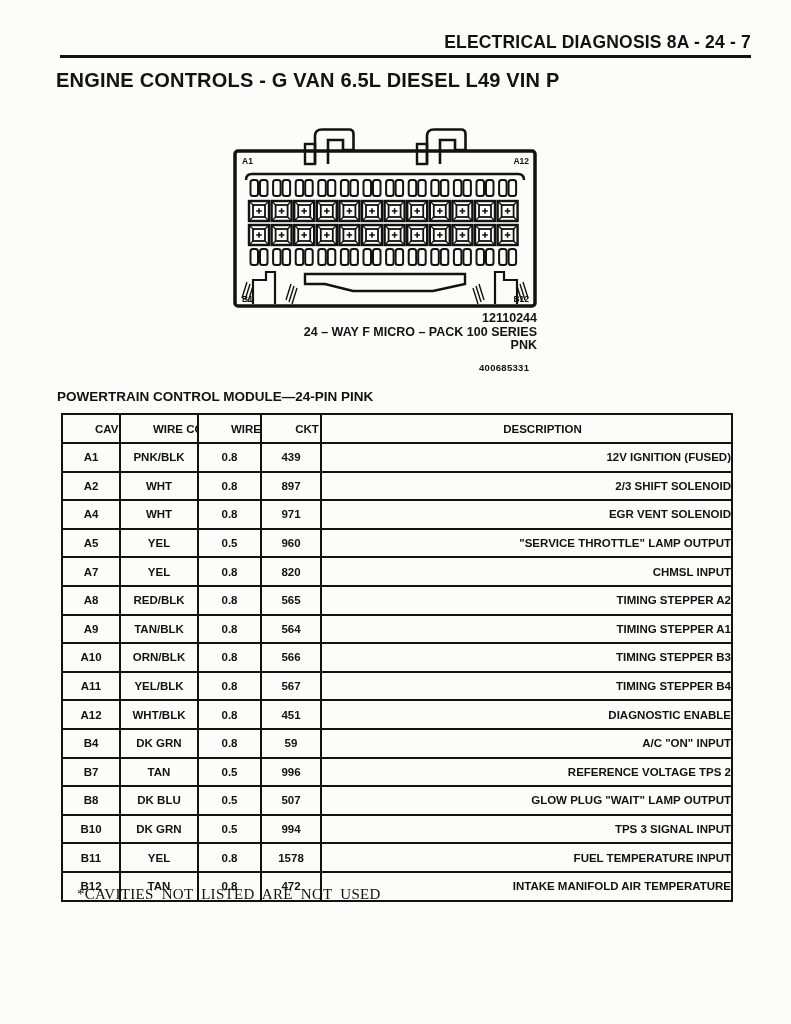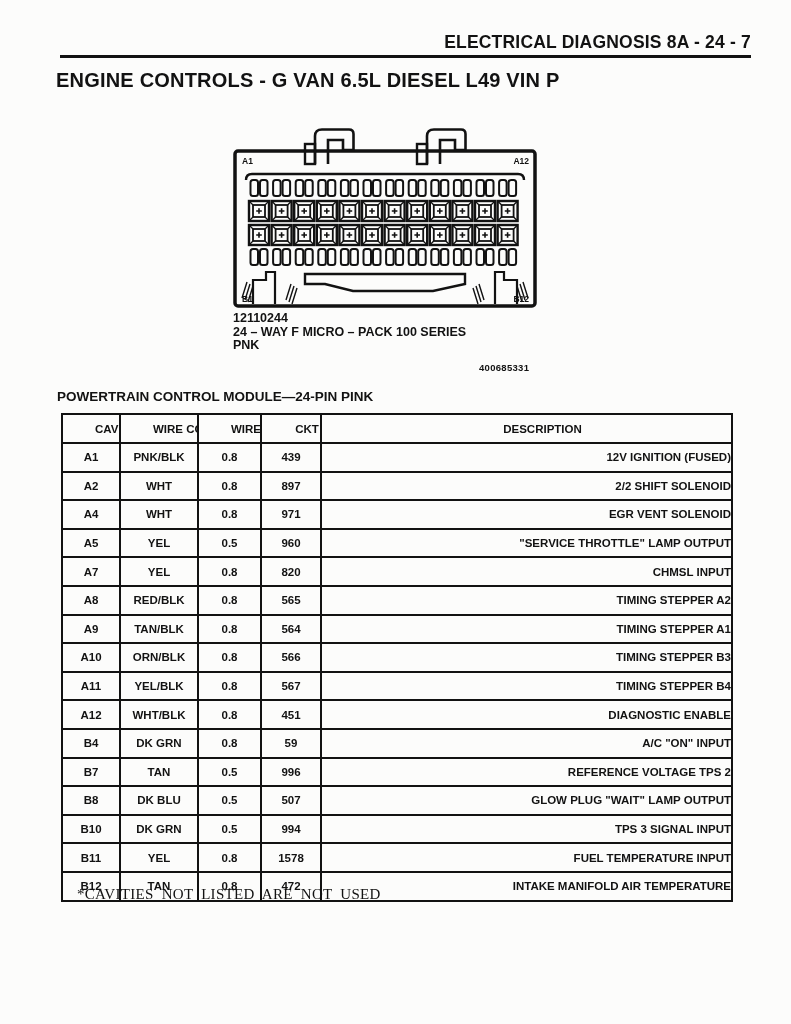--- a/index.html
+++ b/index.html
@@ -6,21 +6,21 @@
   .page{
     position:relative;width:791px;height:1024px;margin:0 auto;
     background:#fcfcfb;color:#121212;overflow:hidden;
     font-family:"Liberation Sans",sans-serif;
   }
   .hdr{position:absolute;top:32px;right:40px;font-size:17.5px;font-weight:bold;letter-spacing:.2px;}
   .rule{position:absolute;top:55px;left:60px;width:691px;height:3px;background:#121212;}
   .title{position:absolute;top:69px;left:56px;font-size:20px;font-weight:bold;letter-spacing:.2px;}
   .fig{position:absolute;left:233px;top:127px;width:304px;height:182px;}
   .fig svg{display:block;width:304px;height:182px;}
-  .caption{position:absolute;left:233px;top:312px;width:304px;text-align:left;
+  .caption{position:absolute;left:233px;top:312px;width:304px;text-align:right;
            font-weight:bold;font-size:12.5px;line-height:13.5px;}
   .fignum{position:absolute;left:479px;top:362px;font-size:9.5px;font-weight:bold;letter-spacing:.3px;}
   .tbl-title{position:absolute;left:57px;top:389px;font-size:13.5px;font-weight:bold;}
   table.pins{position:absolute;left:61px;top:413px;width:670px;border-collapse:collapse;table-layout:fixed;}
   table.pins th,table.pins td{
     border:2px solid #121212;font-weight:bold;font-size:11.5px;
     text-align:center;padding:0;color:#121212;overflow:hidden;white-space:nowrap;
   }
   table.pins th{height:27px;padding-left:32px;}
   table.pins td{height:26.6px;}
@@ -173,21 +173,21 @@
         <td>PNK/BLK</td>
         <td>0.8</td>
         <td>439</td>
         <td class="desc">12V IGNITION (FUSED)</td>
       </tr>
         <tr>
         <td>A2</td>
         <td>WHT</td>
         <td>0.8</td>
         <td>897</td>
-        <td class="desc">2/2 SHIFT SOLENOID</td>
+        <td class="desc">2/3 SHIFT SOLENOID</td>
       </tr>
         <tr>
         <td>A4</td>
         <td>WHT</td>
         <td>0.8</td>
         <td>971</td>
         <td class="desc">EGR VENT SOLENOID</td>
       </tr>
         <tr>
         <td>A5</td>

